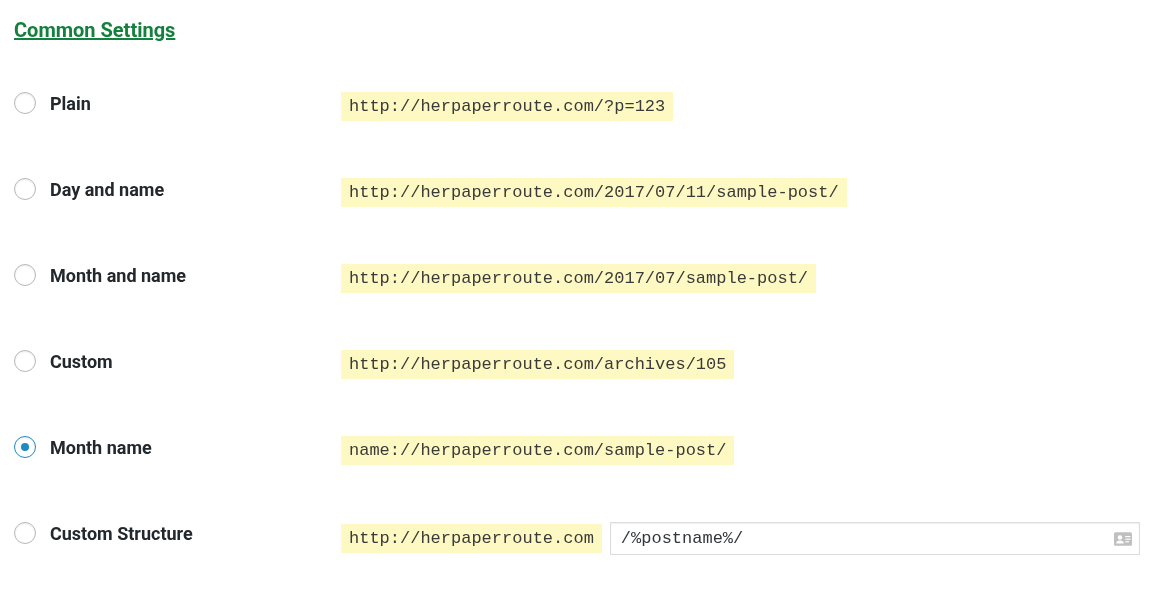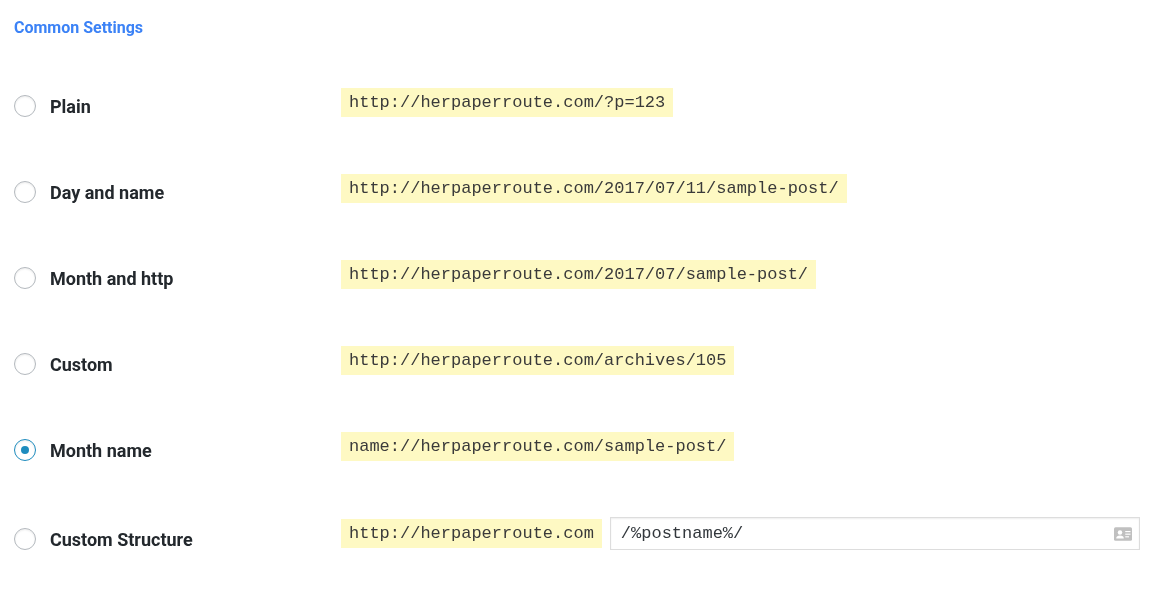--- a/index.html
+++ b/index.html
@@ -9,28 +9,29 @@
     }
     body {
       font-family: -apple-system, BlinkMacSystemFont, "Segoe UI", Roboto, Helvetica, Arial, sans-serif;
       background: #ffffff;
       color: #23282d;
       padding: 18px 14px;
       font-size: 18px;
       width: 1164px;
     }
     .heading {
-      font-size: 16px;
+      font-size: 20px;
       font-weight: 700;
-      color: #3b82f6;
+      color: #15803d;
       margin-bottom: 50px;
+      text-decoration: underline;
     }
     .row {
       display: flex;
-      align-items: flex-end;
+      align-items: flex-start;
       margin-bottom: 56px;
       min-height: 30px;
     }
     .row:last-child {
       margin-bottom: 16px;
     }
     .radio-wrap {
       display: flex;
       align-items: center;
       width: 327px;
@@ -129,21 +130,21 @@
     <span class="label">Day and name</span>
   </label>
   <div class="value-area">
     <code class="code">http://herpaperroute.com/2017/07/11/sample-post/</code>
   </div>
 </div>
 
 <div class="row">
   <label class="radio-wrap">
     <span class="radio"></span>
-    <span class="label">Month and http</span>
+    <span class="label">Month and name</span>
   </label>
   <div class="value-area">
     <code class="code">http://herpaperroute.com/2017/07/sample-post/</code>
   </div>
 </div>
 
 <div class="row">
   <label class="radio-wrap">
     <span class="radio"></span>
     <span class="label">Custom</span>

